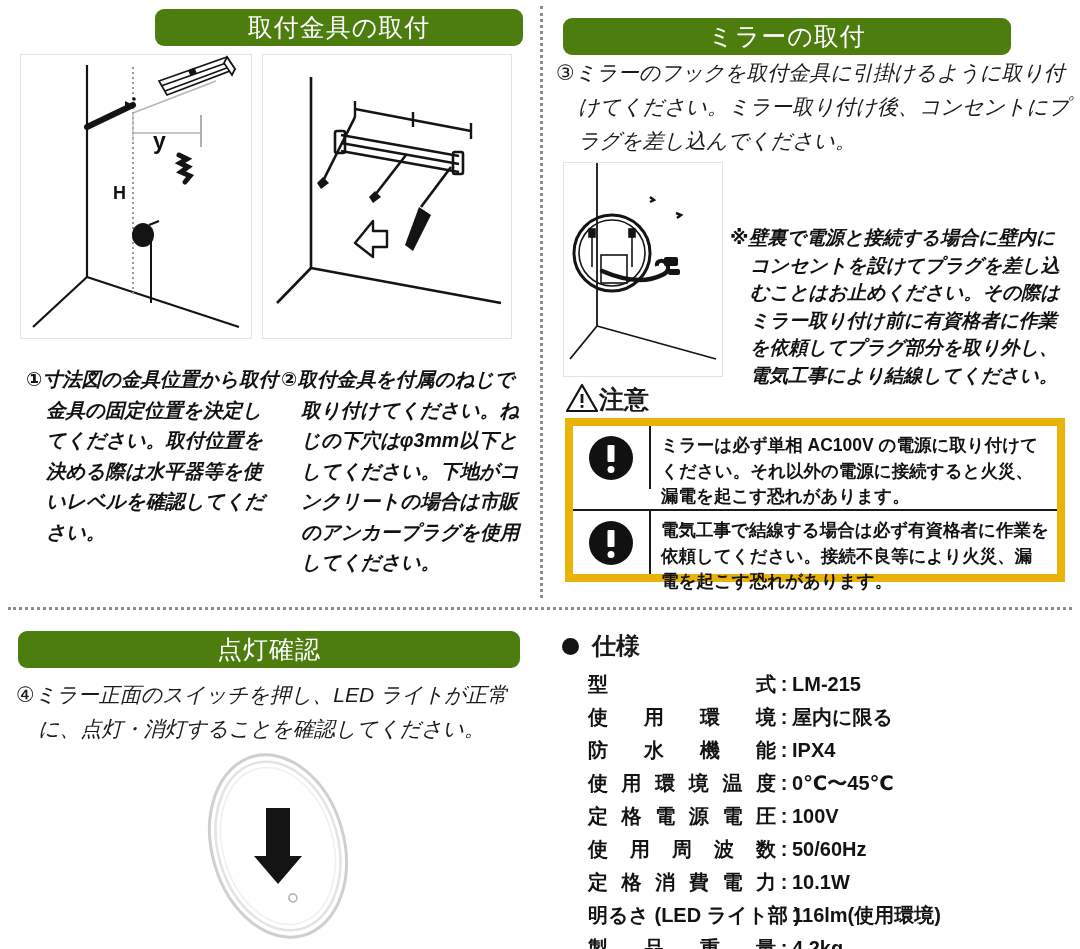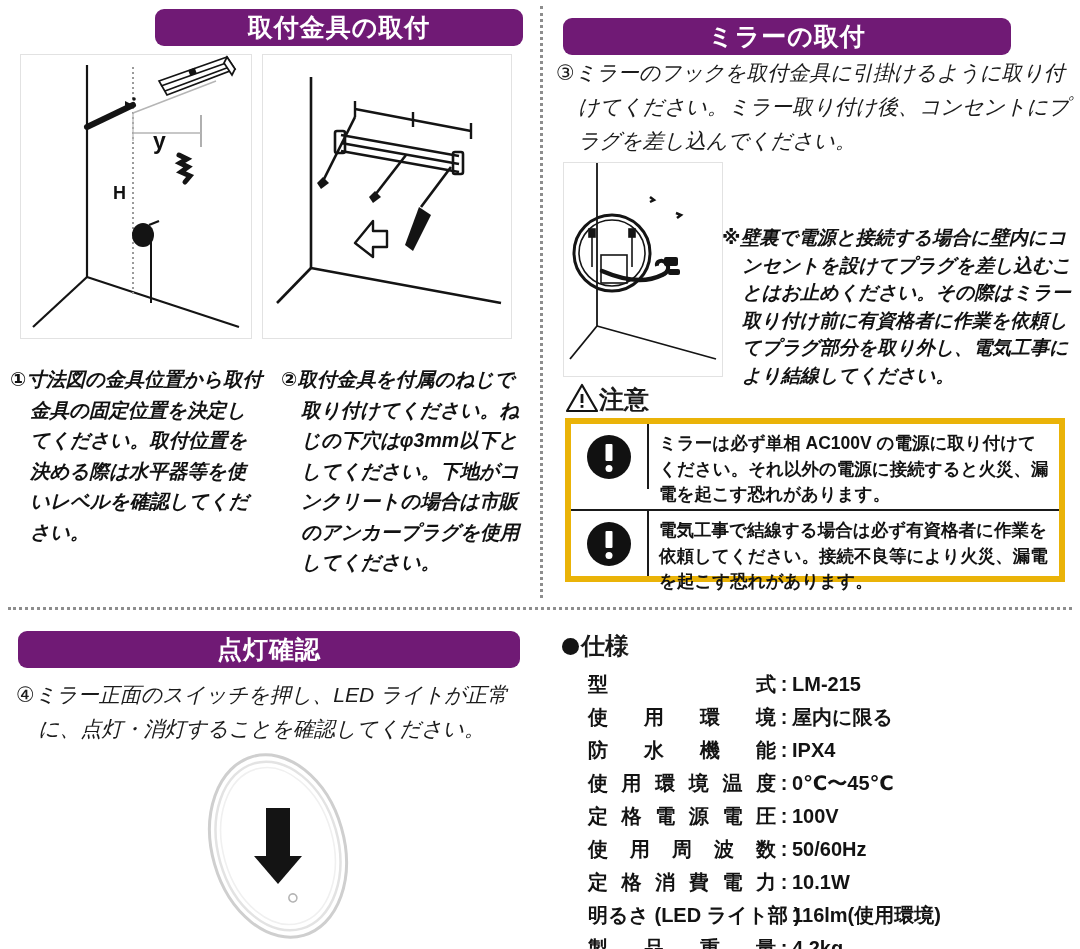--- a/index.html
+++ b/index.html
@@ -13,25 +13,25 @@
     position: relative;
     font-family: "Liberation Sans", "DejaVu Sans", sans-serif;
     color: #1a1a1a;
     overflow: hidden;
   }
 
   
   .abs { position: absolute; }
 
   .section-header {
-    background: #701a75;
+    background: #4d7c0f;
     color: #ffffff;
     border-radius: 9px;
     text-align: center;
-    font-weight: bold;
+    font-weight: normal;
     letter-spacing: 1px;
     display: flex;
     align-items: center;
     justify-content: center;
   }
 
   .dotted-h {
     border-top: 3px dotted #8d8d8d;
     height: 0;
   }
@@ -67,21 +67,21 @@
   
   .caution-title {
     display: flex;
     align-items: flex-start;
     font-size: 25px;
     font-weight: bold;
   }
   .tri-icon { display: block; }
 
   .caution-table {
-    border: 6px solid #eab308;
+    border: 8px solid #eab308;
     box-sizing: border-box;
     display: flex;
     flex-direction: column;
   }
   .caution-row {
     display: flex;
     flex: 1;
     min-height: 0;
   }
   .caution-row + .caution-row { border-top: 2px solid #1a1a1a; margin-top: 20px; }
@@ -125,21 +125,21 @@
     border-radius: 50%;
     background: #ffffff;
   }
 
   
   .spec-title {
     font-size: 24px;
     font-weight: bold;
     display: flex;
     align-items: center;
-    gap: 2px;
+    gap: 13px;
   }
   .spec-bullet {
     width: 17px; height: 17px;
     background: #141414;
     border-radius: 50%;
     display: inline-block;
   }
   .spec-row {
     display: flex;
     align-items: baseline;
@@ -241,21 +241,21 @@
     </g>
     <polygon points="60,122 66,128 58,134 54,128" fill="#141414"></polygon>
     <polygon points="112,136 118,142 110,148 106,142" fill="#141414"></polygon>
 
     <polygon points="156,152 168,160 150,196 142,190" fill="#141414"></polygon>
 
     <polygon points="92,188 110,166 110,176 124,176 124,192 110,192 110,202" fill="#ffffff" stroke="#141414" stroke-width="2.4" stroke-linejoin="round"></polygon>
   </svg>
 </div>
 
-<div class="abs body-text" style="left:10px; top:364px; width:252px;">
+<div class="abs body-text" style="left:26px; top:364px; width:252px;">
   <div class="hang">
     <span>①</span><span>寸法図の金具位置から取付金具の固定位置を決定してください。取付位置を決める際は水平器等を使いレベルを確認してください。</span>
   </div>
 </div>
 
 <div class="abs body-text" style="left:281px; top:364px; width:250px;">
   <div class="hang">
     <span>②</span><span>取付金具を付属のねじで取り付けてください。ねじの下穴はφ3mm以下としてください。下地がコンクリートの場合は市販のアンカープラグを使用してください。</span>
   </div>
 </div>
@@ -290,21 +290,21 @@
     <path d="M98 112 c 6 -2 8 -8 4 -12 c -4 -4 -10 -2 -9 3" stroke="#141414" stroke-width="4" fill="none"></path>
     <rect x="100" y="94" width="14" height="9" rx="2" fill="#141414"></rect>
     <rect x="104" y="106" width="12" height="6" rx="2" fill="#141414"></rect>
 
     <path d="M86 34 l4 3 -4 2" stroke="#141414" stroke-width="2.5" fill="none"></path>
     <path d="M112 50 l5 2 -4 3" stroke="#141414" stroke-width="2.5" fill="none"></path>
   </svg>
 </div>
 
 <div class="abs body-text" style="left:722px; top:224px; width:350px; font-size:19px; line-height:27.5px;">
-  <div class="hang" style="text-indent:-20px; padding-left:20px;">
+  <div class="hang" style="text-indent:-20px; padding-left:28px;">
     <span>※</span><span>壁裏で電源と接続する場合に壁内にコンセントを設けてプラグを差し込むことはお止めください。その際はミラー取り付け前に有資格者に作業を依頼してプラグ部分を取り外し、電気工事により結線してください。</span>
   </div>
 </div>
 
 <div class="caution-title abs" style="left:565px; top:383px;">
   <svg class="tri-icon" width="34" height="30" viewBox="0 0 34 30">
     <polygon points="17,2 32,28 2,28" fill="none" stroke="#141414" stroke-width="2.2" stroke-linejoin="round"></polygon>
     <rect x="15.6" y="11" width="2.8" height="9" fill="#141414"></rect>
     <rect x="15.6" y="22" width="2.8" height="2.8" fill="#141414"></rect>
   </svg>

